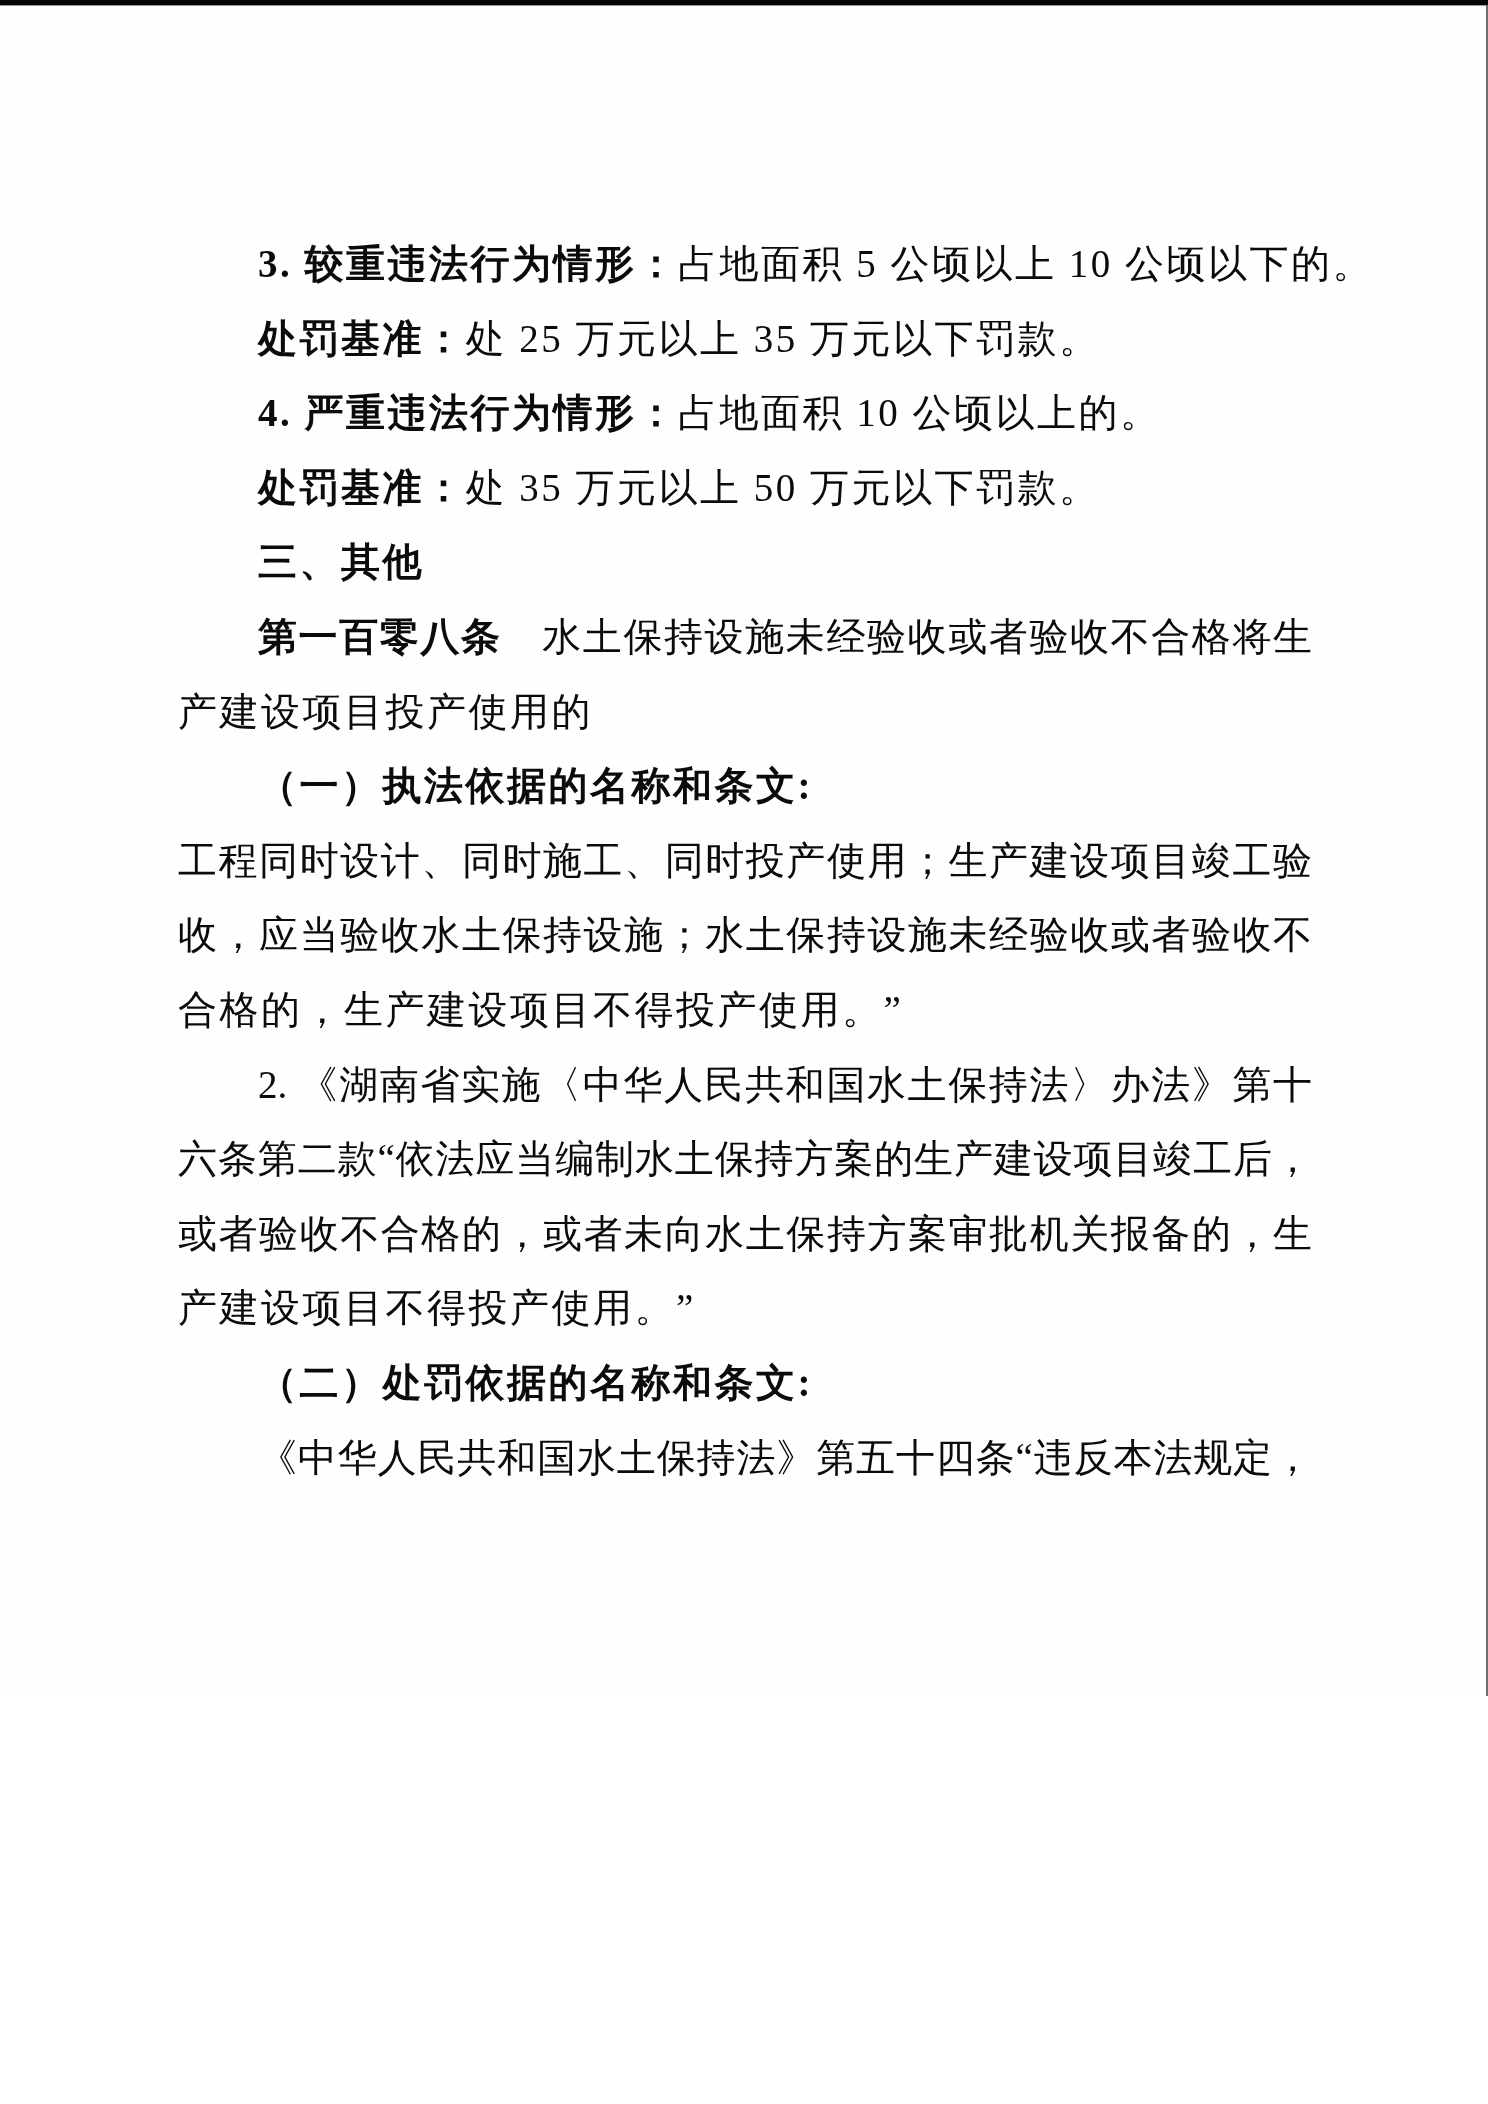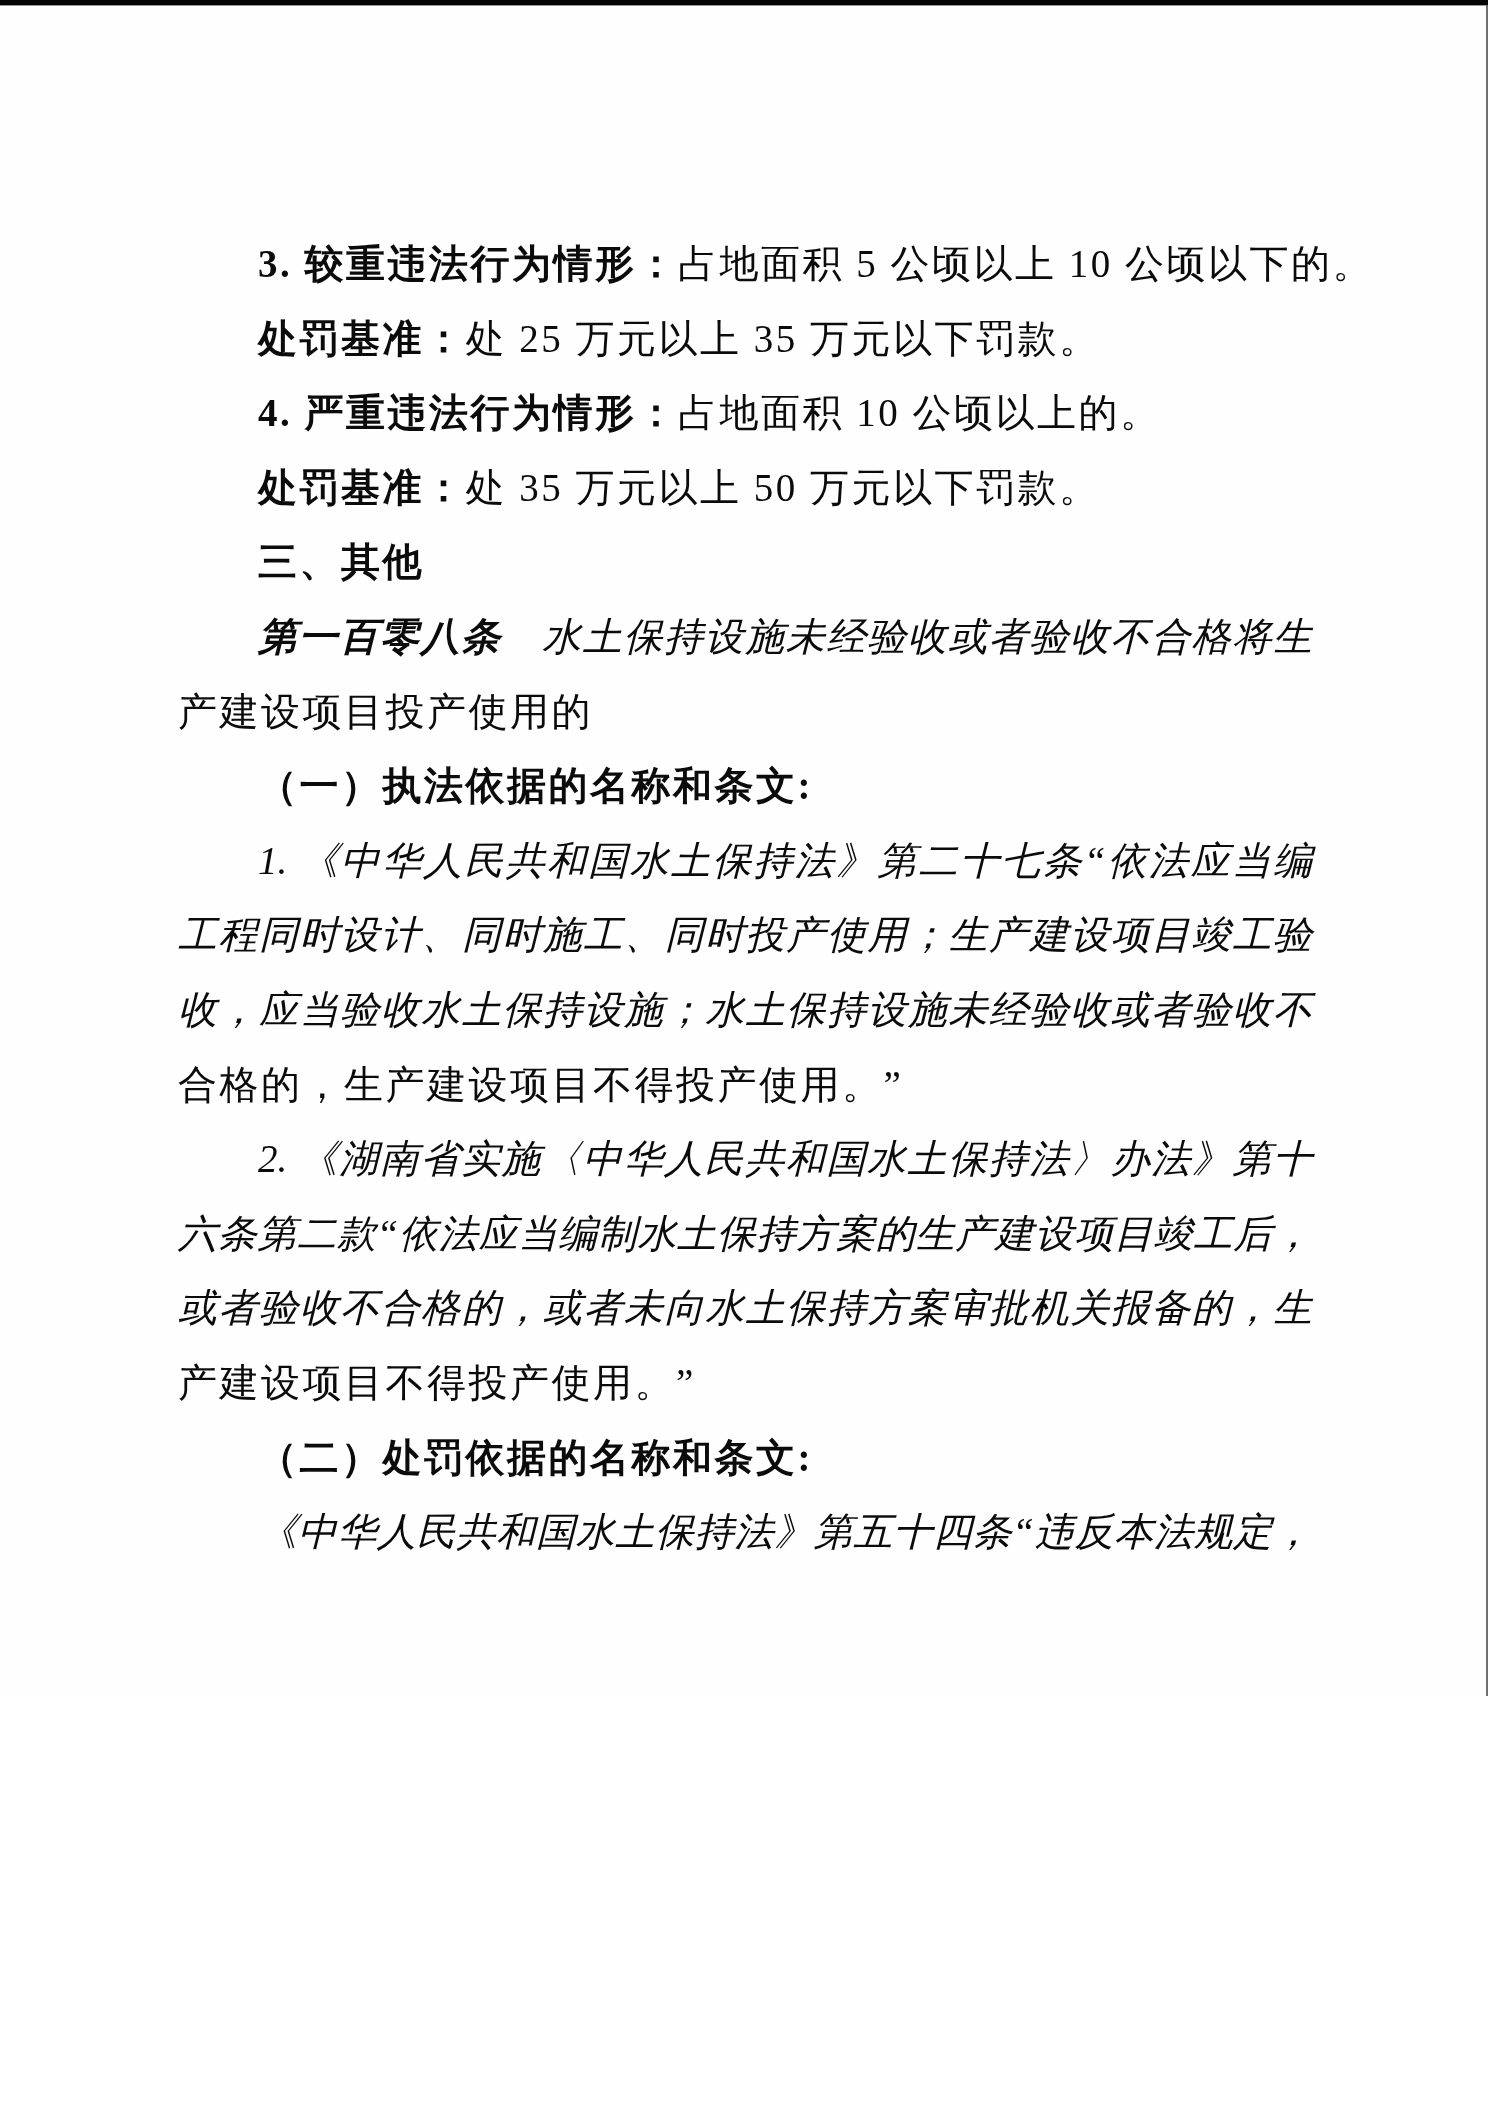--- a/index.html
+++ b/index.html
@@ -37,21 +37,20 @@
     font-size: 39px;
     letter-spacing: 2.5px;
     white-space: nowrap;
   }
   .line.indent { padding-left: 80px; }
   .line.justify {
     letter-spacing: 0;
     white-space: normal;
     text-align: justify;
     text-align-last: justify;
-    font-style: italic;
   }
   .seg-bold { font-weight: 700; }
   .seg-heiti { font-family: "Liberation Sans", "DejaVu Sans", sans-serif; margin-top: 23px; }
   .page-number {
     position: absolute;
     top: 1888px; left: 0;
     width: 100%;
     text-align: center;
     font-size: 37px;
     letter-spacing: 2px;
@@ -66,21 +65,20 @@
   <div class="right-line"></div>
   <main class="text-block">
       <div class="line indent"><span class="seg-bold ">3. 较重违法行为情形：</span><span class="">占地面积 5 公顷以上 10 公顷以下的。</span></div>
       <div class="line indent"><span class="seg-bold ">处罚基准：</span><span class="">处 25 万元以上 35 万元以下罚款。</span></div>
       <div class="line indent"><span class="seg-bold ">4. 严重违法行为情形：</span><span class="">占地面积 10 公顷以上的。</span></div>
       <div class="line indent"><span class="seg-bold ">处罚基准：</span><span class="">处 35 万元以上 50 万元以下罚款。</span></div>
       <div class="line indent"><span class="seg-bold seg-heiti">三、其他</span></div>
       <div class="line indent justify"><span class="seg-bold seg-heiti">第一百零八条</span><span class="">　水土保持设施未经验收或者验收不合格将生</span></div>
       <div class="line"><span class="">产建设项目投产使用的</span></div>
       <div class="line indent"><span class="seg-bold ">（一）执法依据的名称和条文:</span></div>
-      <div class="line indent justify"><span class="">1. 《中华人民共和国水土保持法》第二十七条“依法应当编</span></div>
       <div class="line justify"><span class="">工程同时设计、同时施工、同时投产使用；生产建设项目竣工验</span></div>
       <div class="line justify"><span class="">收，应当验收水土保持设施；水土保持设施未经验收或者验收不</span></div>
       <div class="line"><span class="">合格的，生产建设项目不得投产使用。”</span></div>
       <div class="line indent justify"><span class="">2. 《湖南省实施〈中华人民共和国水土保持法〉办法》第十</span></div>
       <div class="line justify"><span class="">六条第二款“依法应当编制水土保持方案的生产建设项目竣工后，</span></div>
       <div class="line justify"><span class="">或者验收不合格的，或者未向水土保持方案审批机关报备的，生</span></div>
       <div class="line"><span class="">产建设项目不得投产使用。”</span></div>
       <div class="line indent"><span class="seg-bold ">（二）处罚依据的名称和条文:</span></div>
       <div class="line indent justify"><span class="">《中华人民共和国水土保持法》第五十四条“违反本法规定，</span></div>
     </main>

